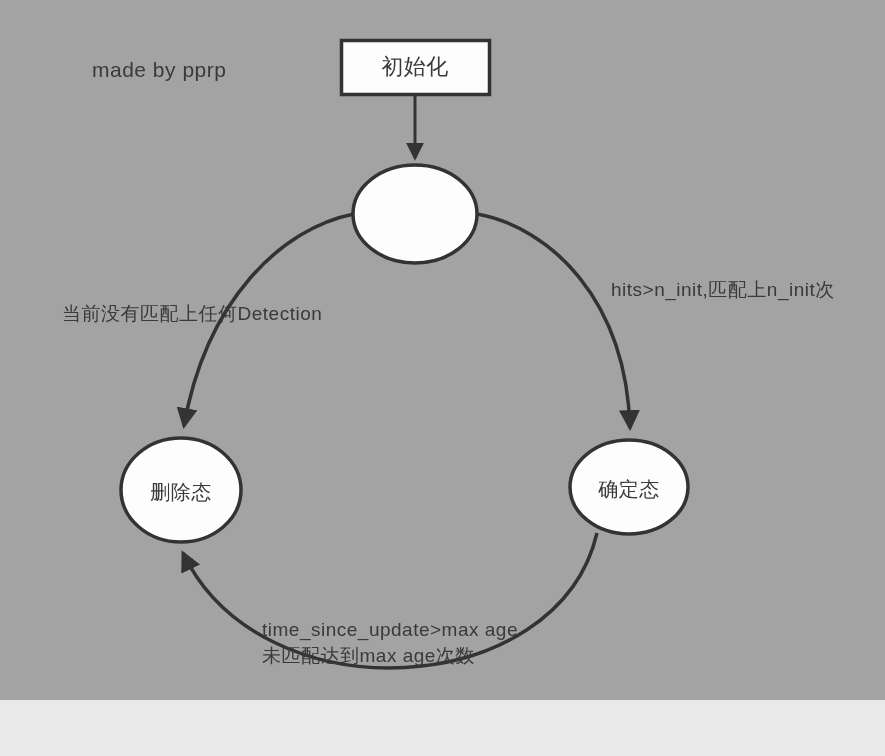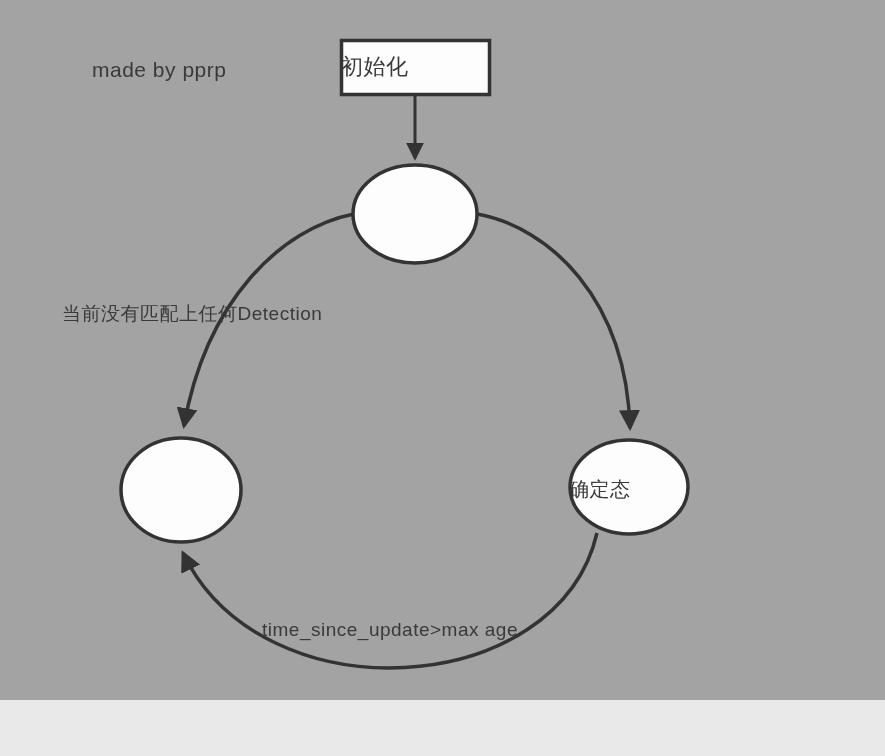--- a/index.html
+++ b/index.html
@@ -26,20 +26,21 @@
     color: #3a3a3a;
     white-space: nowrap;
     letter-spacing: 0.5px;
   }
   .credit {
     left: 92px;
     top: 58px;
     font-size: 21px;
   }
   .node-label {
+    text-align: center;
   }
   .init-label {
     left: 341px;
     top: 40px;
     width: 148px;
     height: 54px;
     line-height: 54px;
     font-size: 22px;
   }
   .tentative-label {
@@ -106,23 +107,26 @@
     <ellipse cx="181" cy="490" rx="60" ry="52" fill="#fdfdfd" stroke="#333333" stroke-width="3.5"></ellipse>
 
     <ellipse cx="629" cy="487" rx="59" ry="47" fill="#fdfdfd" stroke="#333333" stroke-width="3.5"></ellipse>
   </svg>
 
   <div class="label credit">made by pprp</div>
 
   <div class="label node-label init-label">初始化</div>
 
 
+  <div class="label node-label deleted-label">删除态</div>
 
   <div class="label node-label confirmed-label">确定态</div>
 
   <div class="label edge-label edge-left-label">当前没有匹配上任何Detection</div>
 
+  <div class="label edge-label edge-right-label">hits&gt;n_init,匹配上n_init次</div>
 
   <div class="label edge-label edge-bottom-label">
     <div>time_since_update&gt;max age</div>
+    <div>未匹配达到max age次数</div>
   </div>
 
 </div>
 
 </body></html>

